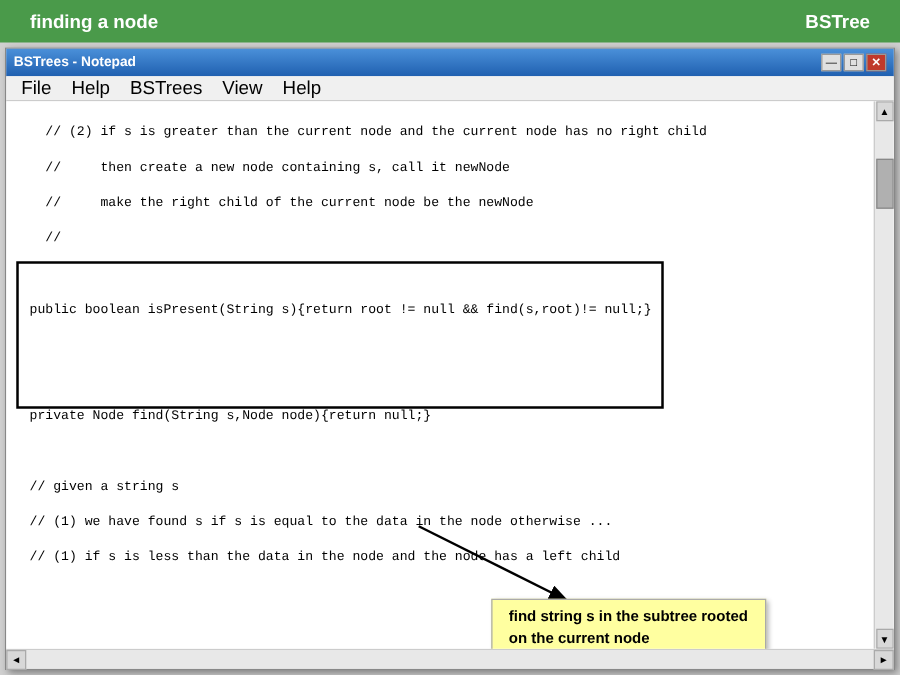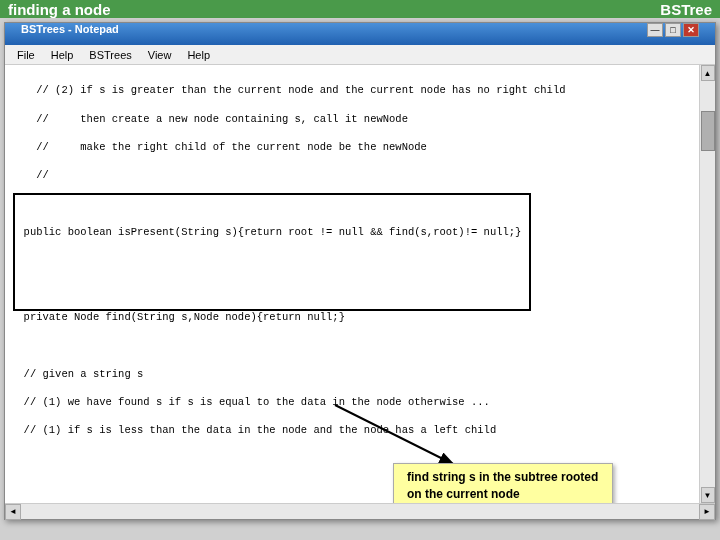--- a/index.html
+++ b/index.html
@@ -9,23 +9,23 @@
       font-family: Arial, sans-serif;
       background: #d0d0d0;
       overflow: hidden;
     }
 
     
     .top-bar {
       display: flex;
       align-items: center;
       justify-content: space-between;
-      height: 18px;
+      height: 34px;
       background: #4a9a4a;
-      padding: 0 8px;
+      padding: 0 24px;
     }
     .top-bar-title {
       color: white;
       font-size: 15px;
       font-weight: bold;
     }
     .top-bar-right {
       color: white;
       font-size: 15px;
       font-weight: bold;
@@ -37,25 +37,25 @@
       border: 1px solid #888;
       background: #f0f0f0;
       height: 498px;
       display: flex;
       flex-direction: column;
       box-shadow: 2px 2px 6px rgba(0,0,0,0.4);
     }
 
     .window-titlebar {
       display: flex;
-      align-items: flex-start;
+      align-items: center;
       justify-content: space-between;
       background: linear-gradient(to bottom, #4a90d9, #2060b0);
       height: 22px;
-      padding: 0 16px;
+      padding: 0 6px;
     }
     .window-title-text {
       color: white;
       font-size: 11px;
       font-weight: bold;
     }
     .window-controls {
       display: flex;
       gap: 2px;
     }
@@ -75,21 +75,21 @@
     
     .menubar {
       background: #f0f0f0;
       border-bottom: 1px solid #ccc;
       display: flex;
       align-items: center;
       height: 20px;
       padding: 0 4px;
     }
     .menubar-item {
-      font-size: 11px;
+      font-size: 15px;
       padding: 2px 8px;
       cursor: pointer;
       color: #000;
     }
 
     
     .code-area {
       flex: 1;
       background: white;
       overflow: hidden;

